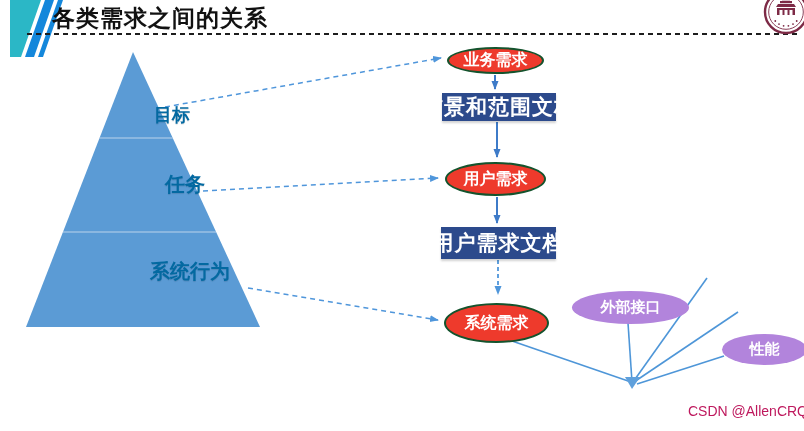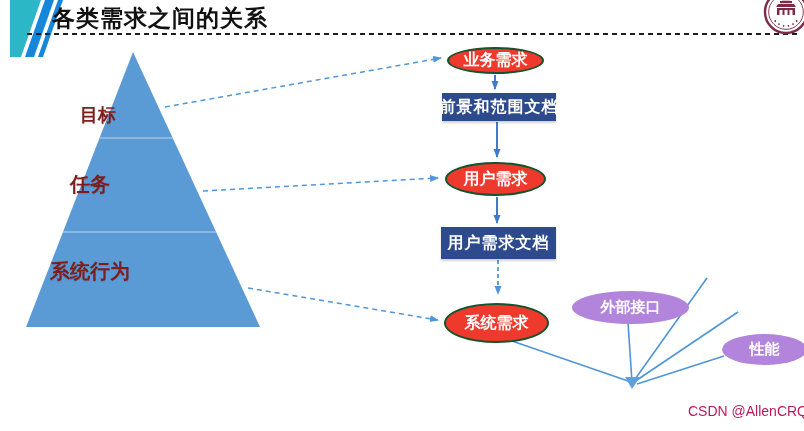--- a/index.html
+++ b/index.html
@@ -16,33 +16,33 @@
   }
   .title-divider{
     position:absolute;left:17px;top:33px;width:773px;height:2px;
     background:repeating-linear-gradient(90deg,#1d1d1d 0 5px,transparent 5px 9px);
   }
   .logo{position:absolute;left:753px;top:-11px;}
   
   .overlay{position:absolute;left:0;top:0;}
   
   .pyr-label{
-    position:absolute;color:#7f1d1d;font-weight:bold;text-align:left;
+    position:absolute;color:#0369a1;font-weight:bold;text-align:right;
     text-shadow:0 1px 1px rgba(0,0,0,.12);
   }
   .pyr-goal{left:70px;top:103px;width:110px;font-size:18px;}
   .pyr-task{left:60px;top:171px;width:135px;font-size:20px;}
   .pyr-sys{left:40px;top:258px;width:180px;font-size:20px;}
   
   .node{
     position:absolute;display:flex;align-items:center;justify-content:center;
     color:#fff;font-weight:bold;box-sizing:border-box;white-space:nowrap;
   }
   .ell-red{background:#EE3A2C;border:2px solid #14532d;border-radius:50%;font-size:16px;}
-  .box-navy{background:#2C4A8C;font-size:16px;letter-spacing:1px;box-shadow:0 2px 2px rgba(0,0,0,.18);}
+  .box-navy{background:#2C4A8C;font-size:21px;letter-spacing:1px;box-shadow:0 2px 2px rgba(0,0,0,.18);}
   .ell-purple{background:#B284DC;border-radius:50%;font-size:15px;}
   .n-business{left:437px;top:47px;width:97px;height:27px;}
   .n-visiondoc{left:432px;top:93px;width:114px;height:28px;}
   .n-userreq{left:435px;top:162px;width:101px;height:34px;}
   .n-userdoc{left:431px;top:227px;width:115px;height:32px;text-align:center;}
   .n-sysreq{left:434px;top:303px;width:105px;height:40px;}
   .n-srs{left:543px;top:387px;width:159px;height:33px;font-size:16.5px;}
   .n-quality{left:645px;top:243px;width:113px;height:35px;}
   .n-external{left:562px;top:291px;width:117px;height:33px;}
   .n-constraint{left:707px;top:281px;width:86px;height:28px;}

